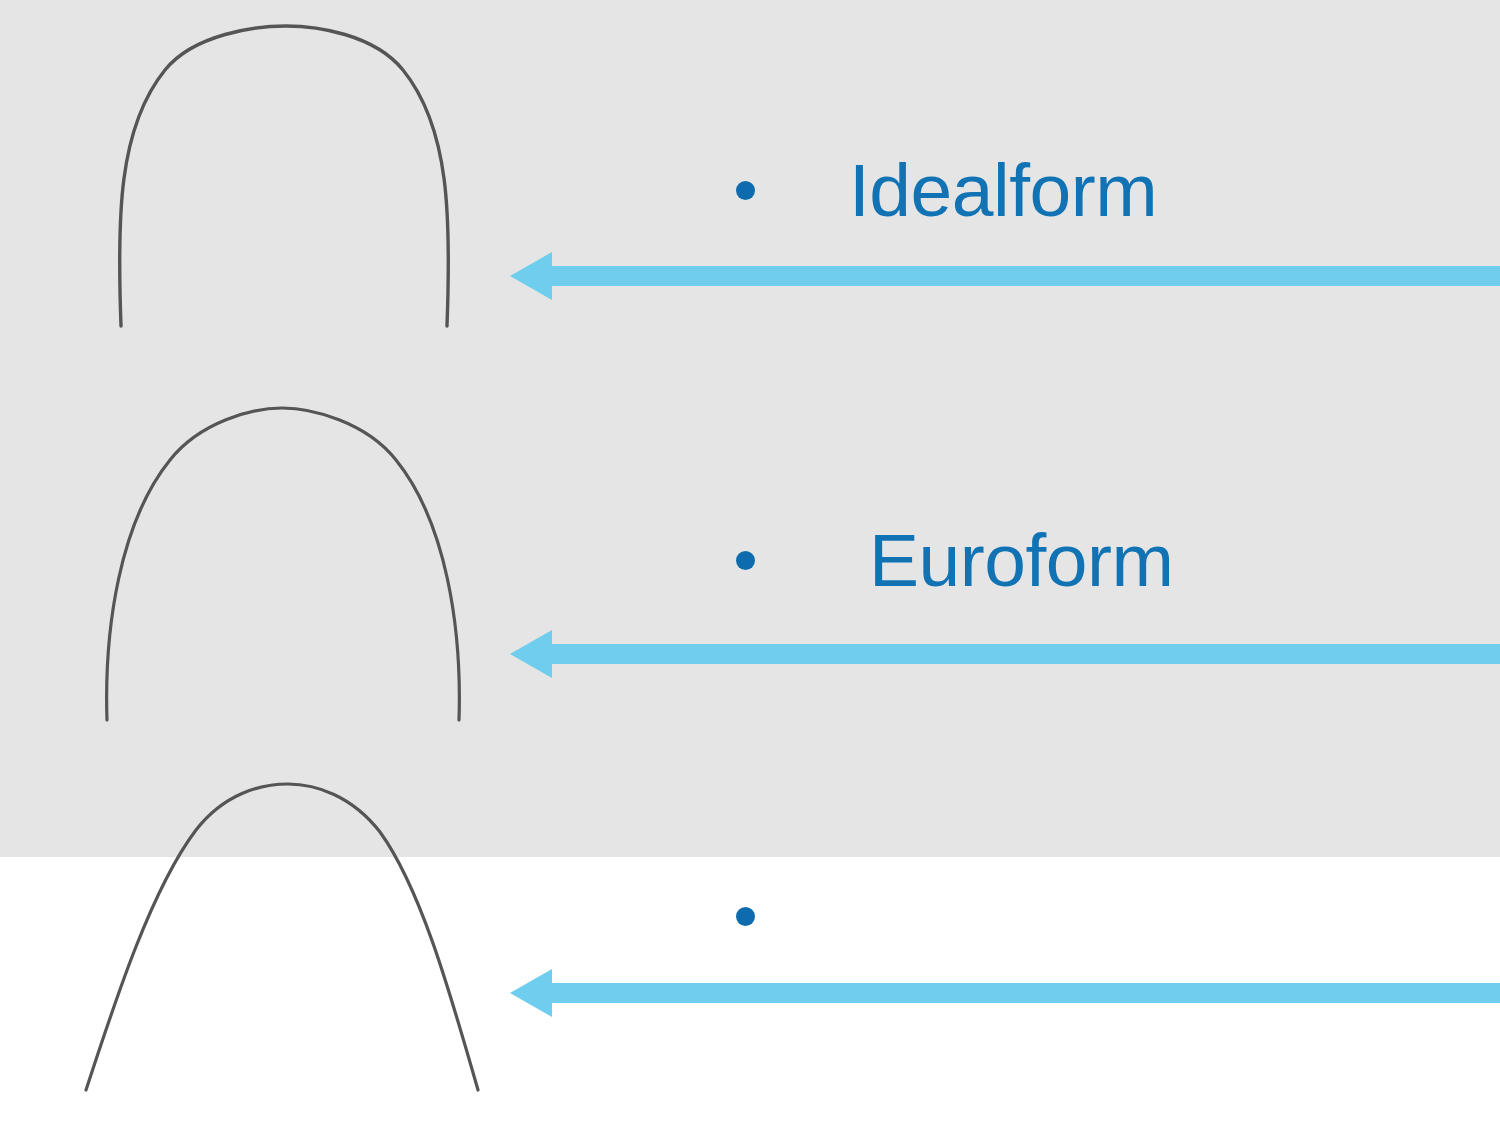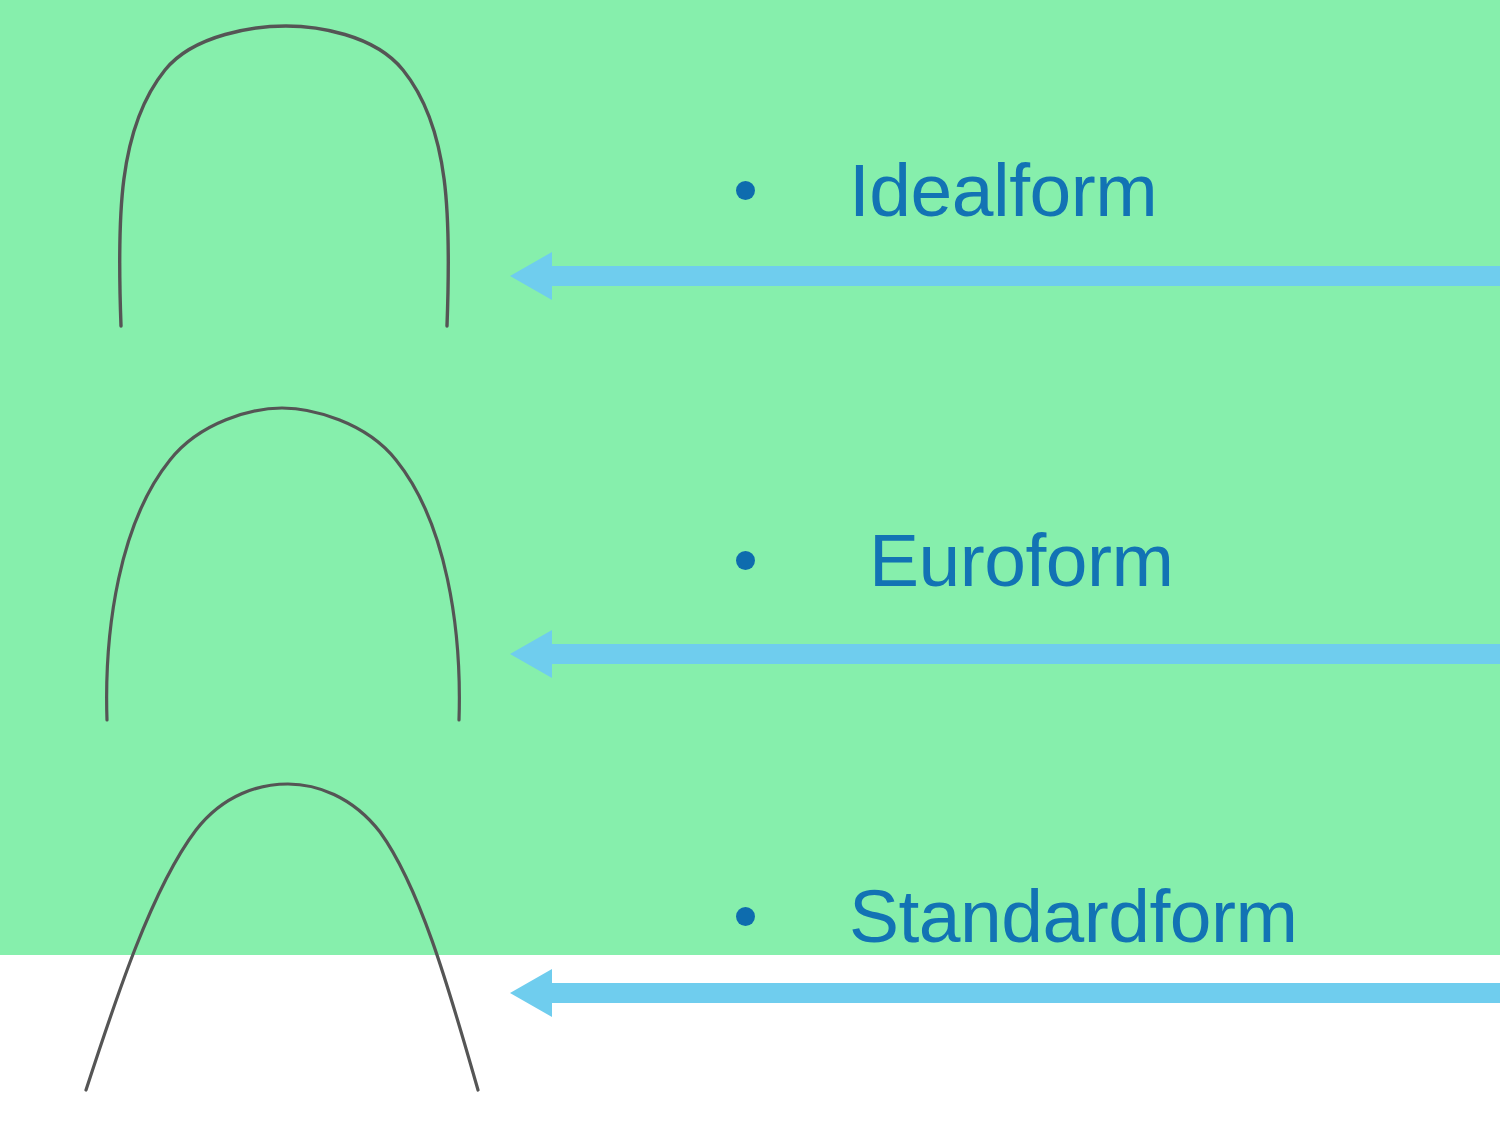--- a/index.html
+++ b/index.html
@@ -12,22 +12,22 @@
     height: 1125px;
     position: relative;
     overflow: hidden;
     font-family: "Liberation Sans", sans-serif;
   }
 
   .slide {
     position: absolute;
     left: 0; top: 0;
     width: 1500px;
-    height: 955px;
-    background: #86efac;
+    height: 857px;
+    background: #e5e5e5;
   }
 
   
   .arch-figure {
     position: absolute;
     left: 60px;
     width: 440px;
     height: 360px;
   }
   .arch-figure svg { display: block; width: 100%; height: 100%; }
@@ -138,16 +138,15 @@
     <span class="bullet-label">Idealform</span>
   </div>
 
   <div class="bullet-row row-2">
     <span class="bullet-dot"></span>
     <span class="bullet-label">Euroform</span>
   </div>
 
   <div class="bullet-row row-3">
     <span class="bullet-dot"></span>
-    <span class="bullet-label">Standardform</span>
   </div>
 
 </div>
 
 </body></html>

